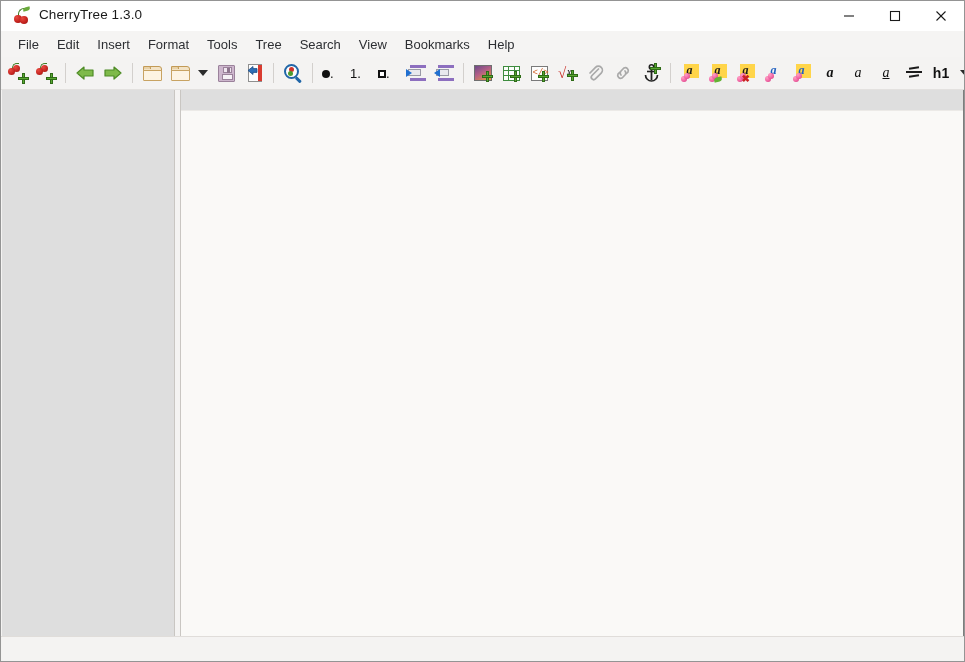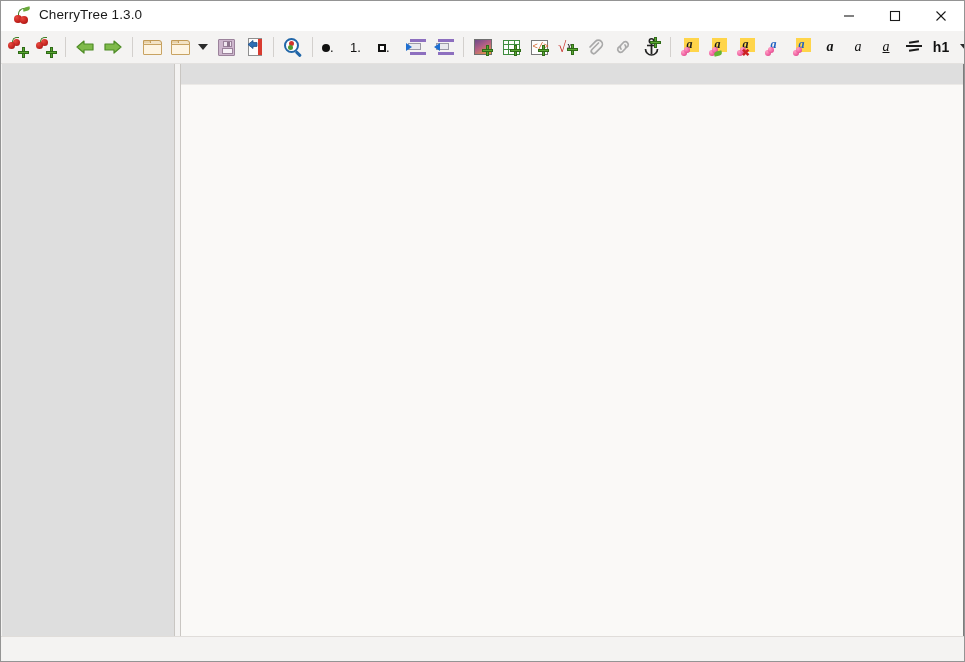--- a/index.html
+++ b/index.html
@@ -470,20 +470,32 @@
       </button>
       <button class="win-btn">
         <svg width="12" height="12" viewBox="0 0 12 12">
             <line x1="1.5" y1="1.5" x2="10.5" y2="10.5" stroke="#1a1a1a" stroke-width="1.1"></line>
             <line x1="10.5" y1="1.5" x2="1.5" y2="10.5" stroke="#1a1a1a" stroke-width="1.1"></line>
           </svg>
       </button>
     </div>
   </div>
 
+  <div class="menubar">
+    <div class="menu-item">File</div>
+    <div class="menu-item">Edit</div>
+    <div class="menu-item">Insert</div>
+    <div class="menu-item">Format</div>
+    <div class="menu-item">Tools</div>
+    <div class="menu-item">Tree</div>
+    <div class="menu-item">Search</div>
+    <div class="menu-item">View</div>
+    <div class="menu-item">Bookmarks</div>
+    <div class="menu-item">Help</div>
+  </div>
 
   <div class="toolbar">
 
     <div class="tb-btn">
       <div class="ic ic-cherry">
         <div class="cstem"></div>
           <div class="cb cb2"></div>
           <div class="cb cb1"></div>
         <div class="plus-badge"></div>
       </div>

